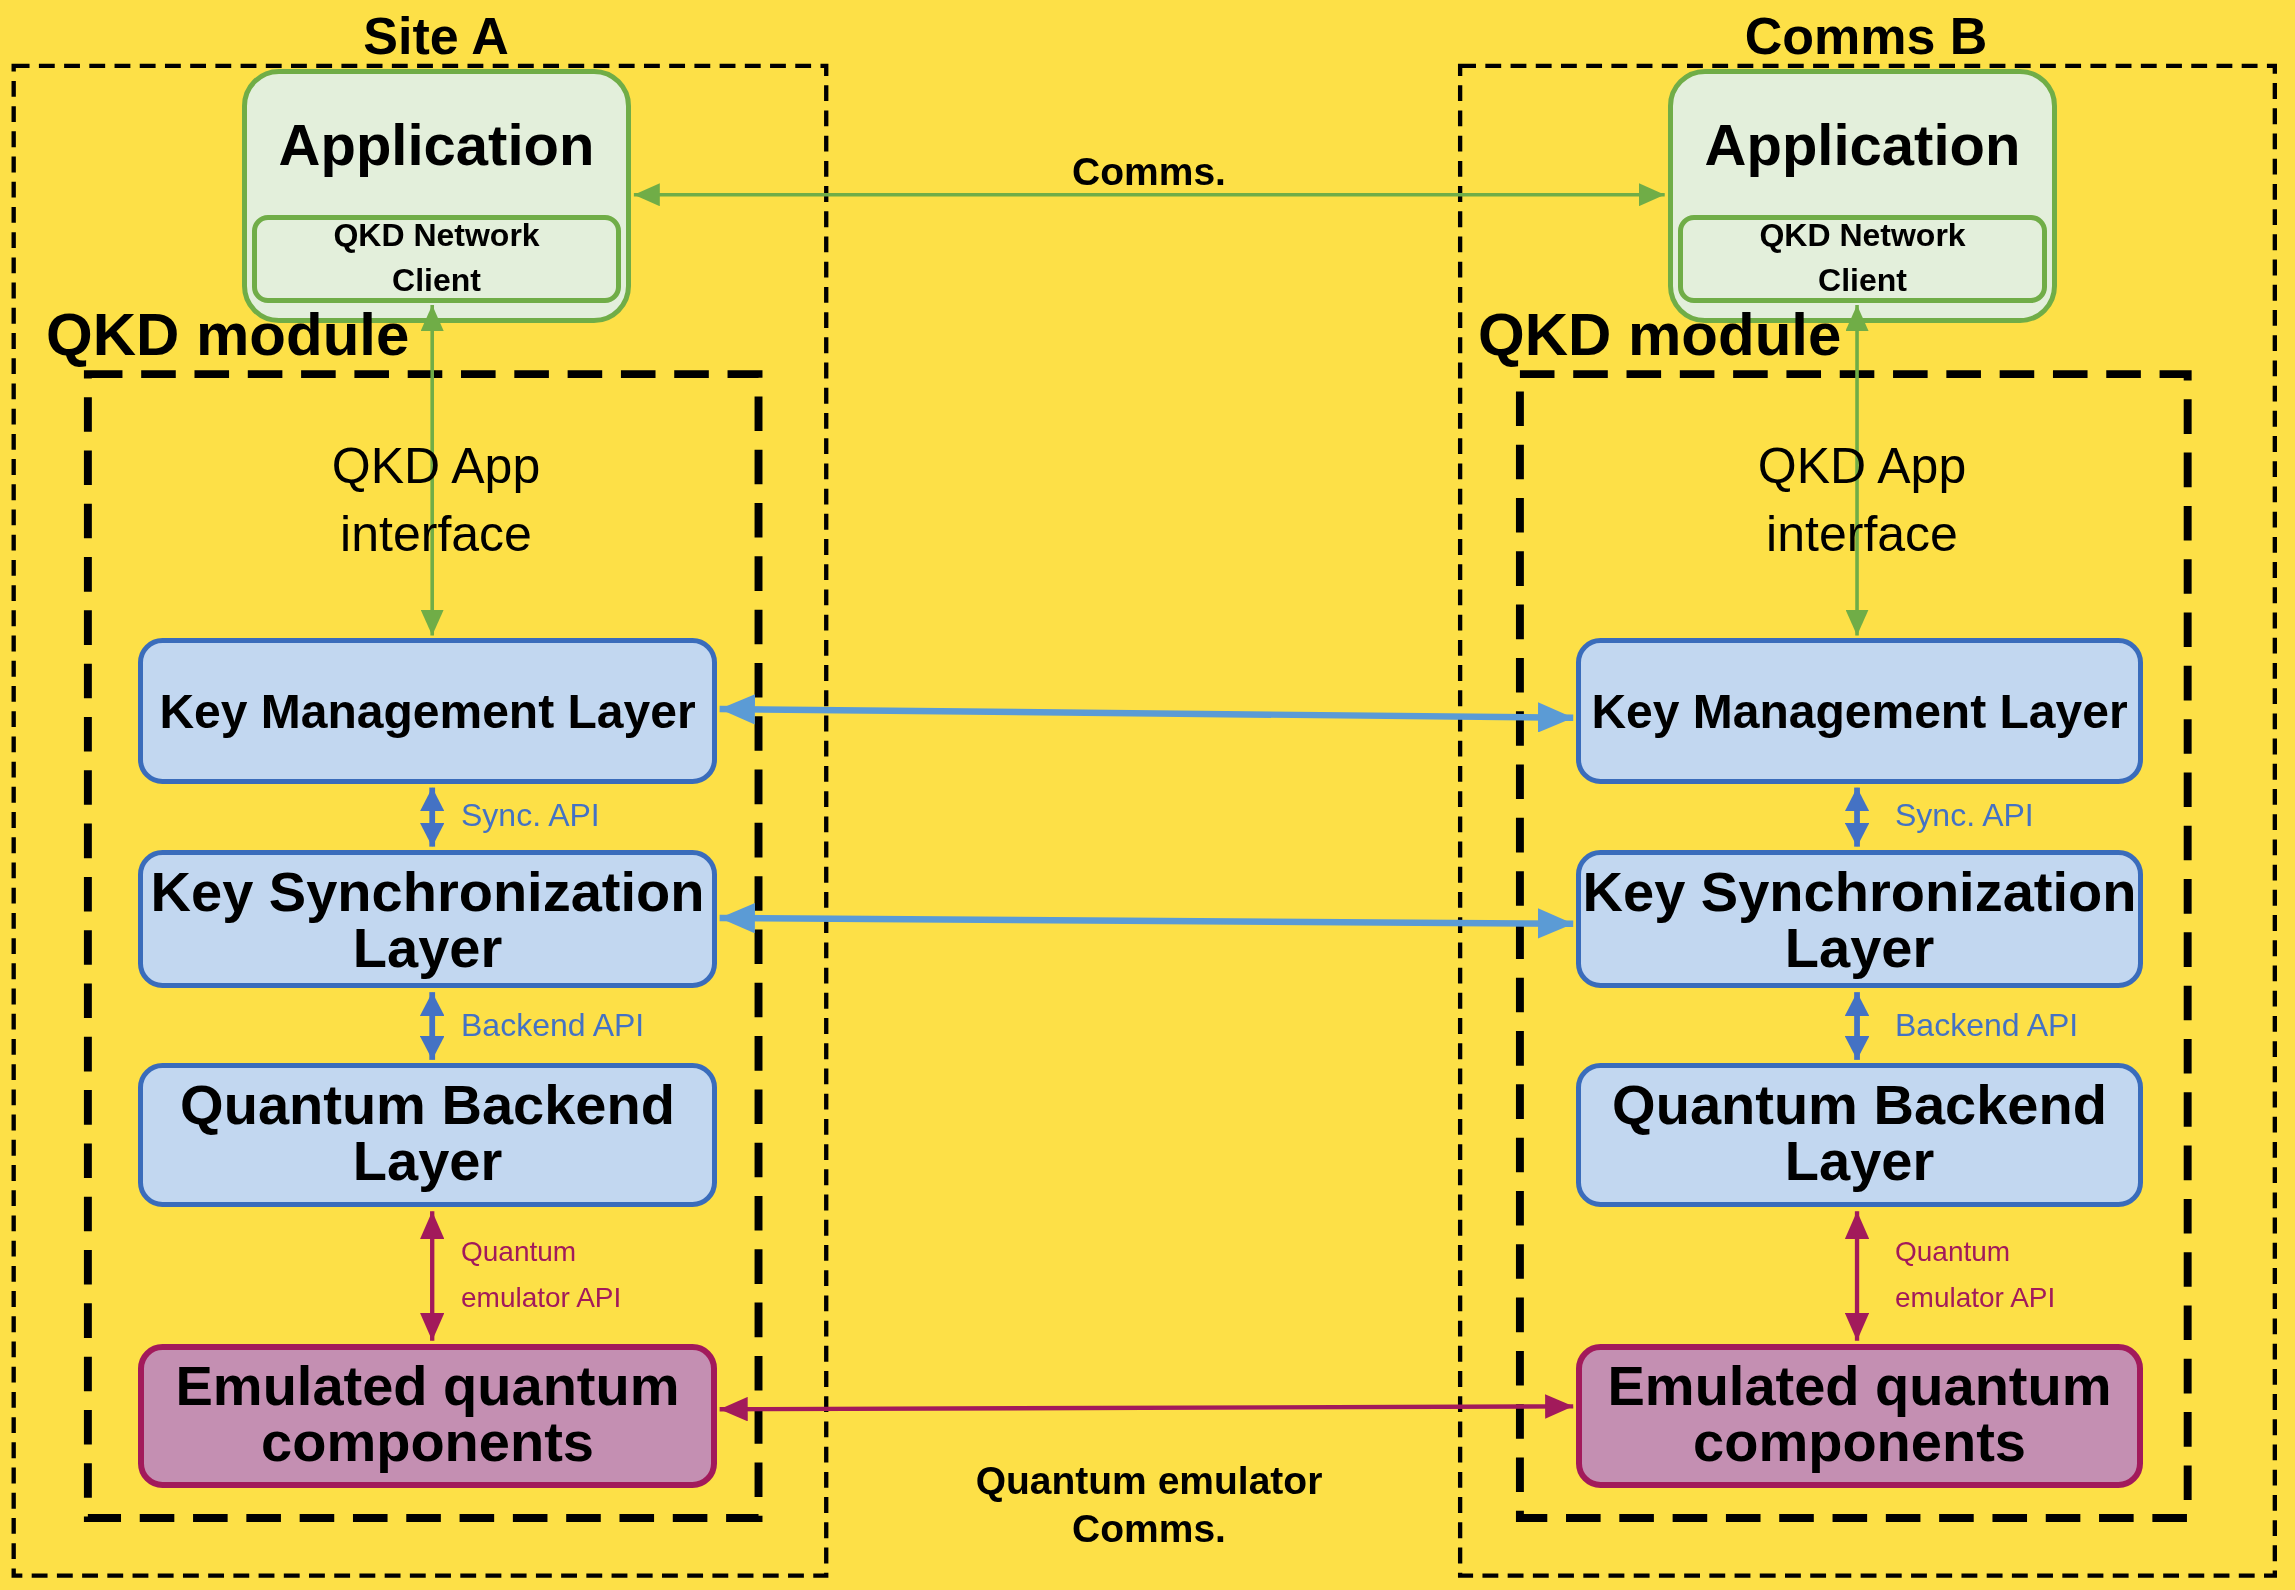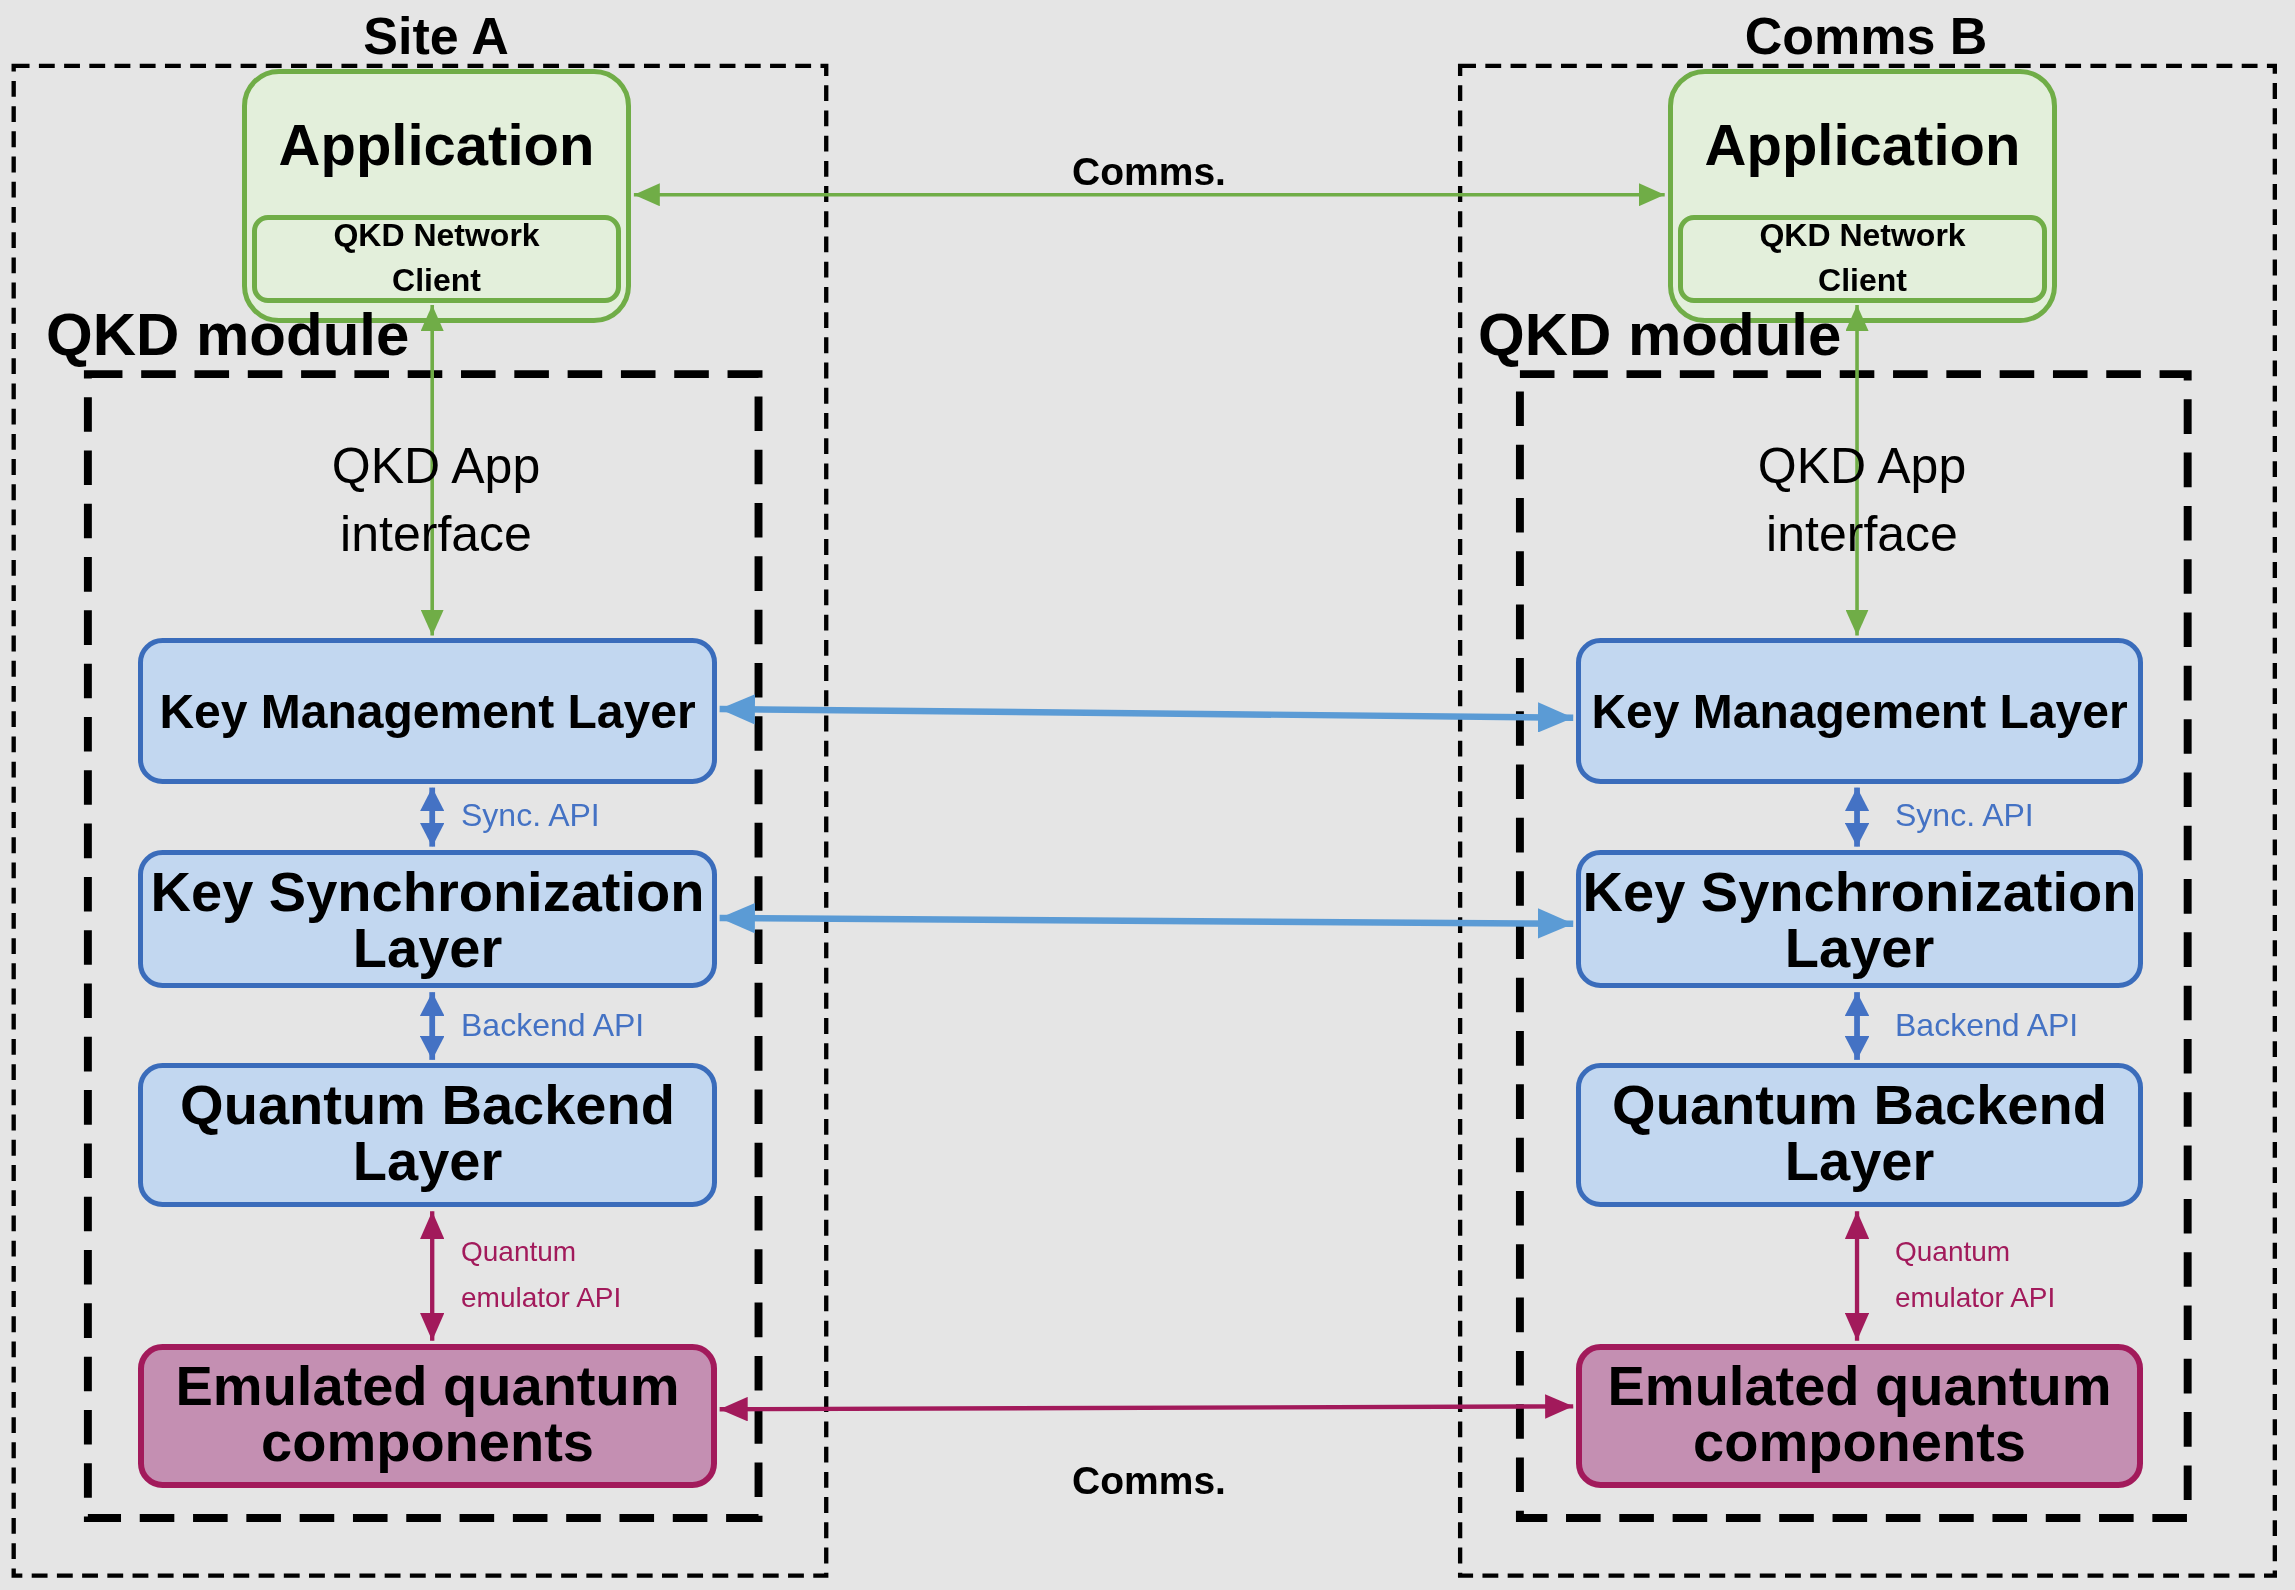--- a/index.html
+++ b/index.html
@@ -1,19 +1,19 @@
 <!DOCTYPE html>
 <html style="font-size:11.5px"><head>
 <meta charset="utf-8">
 <style>
   html,body{margin:0;padding:0;background:#ffffff;}
   #canvas{
     position:relative;
     width:2295px;height:1591px;
-    background:#e5e5e5;
+    background:#fde047;
     font-family:"Liberation Sans", sans-serif;
     overflow:hidden;
   }
   .abs{position:absolute;box-sizing:border-box;}
   
   .box{z-index:1;}
   .green-box{
     background:#E3EFDB;
     border:5.8px solid #70AD47;
     border-radius:37px;
@@ -192,17 +192,18 @@
   <div class="abs txt layer-label2 center" style="left:1576px;top:1358px;width:567px;">
     <div>Emulated quantum</div>
     <div>components</div>
   </div>
 
   <div class="abs txt comms-label center" style="left:933px;top:148px;width:432px;">
     <div>Comms.</div>
   </div>
 
   <div class="abs txt comms-label center" style="left:933px;top:1457px;width:432px;">
+    <div>Quantum emulator</div>
     <div>Comms.</div>
   </div>
 
 </div>
 
 
 </body></html>

